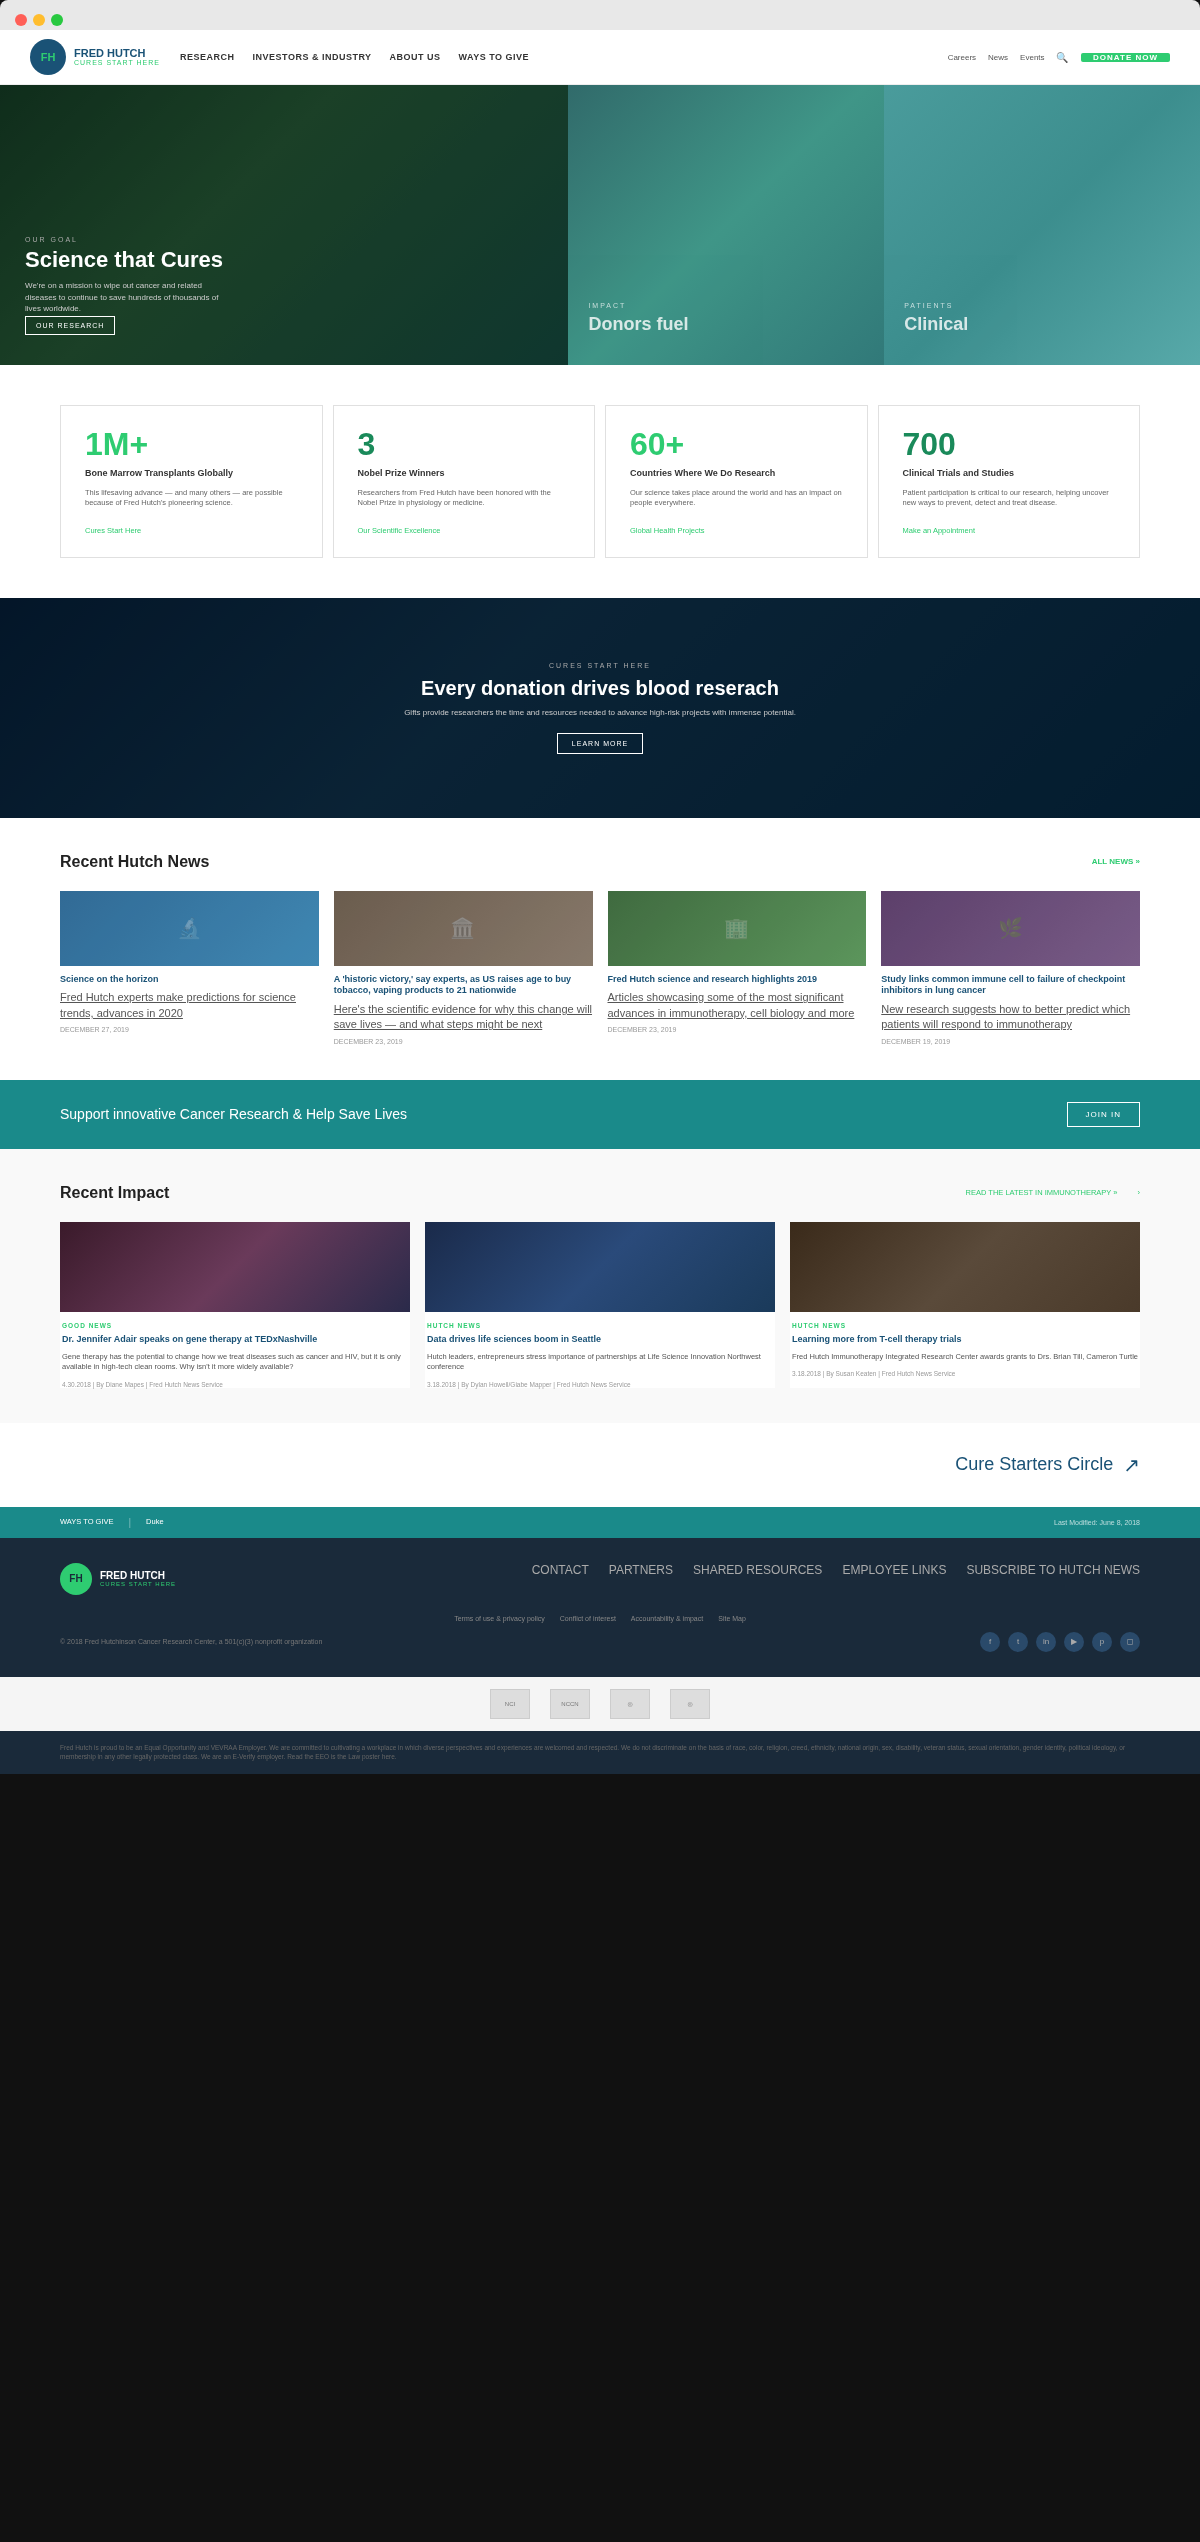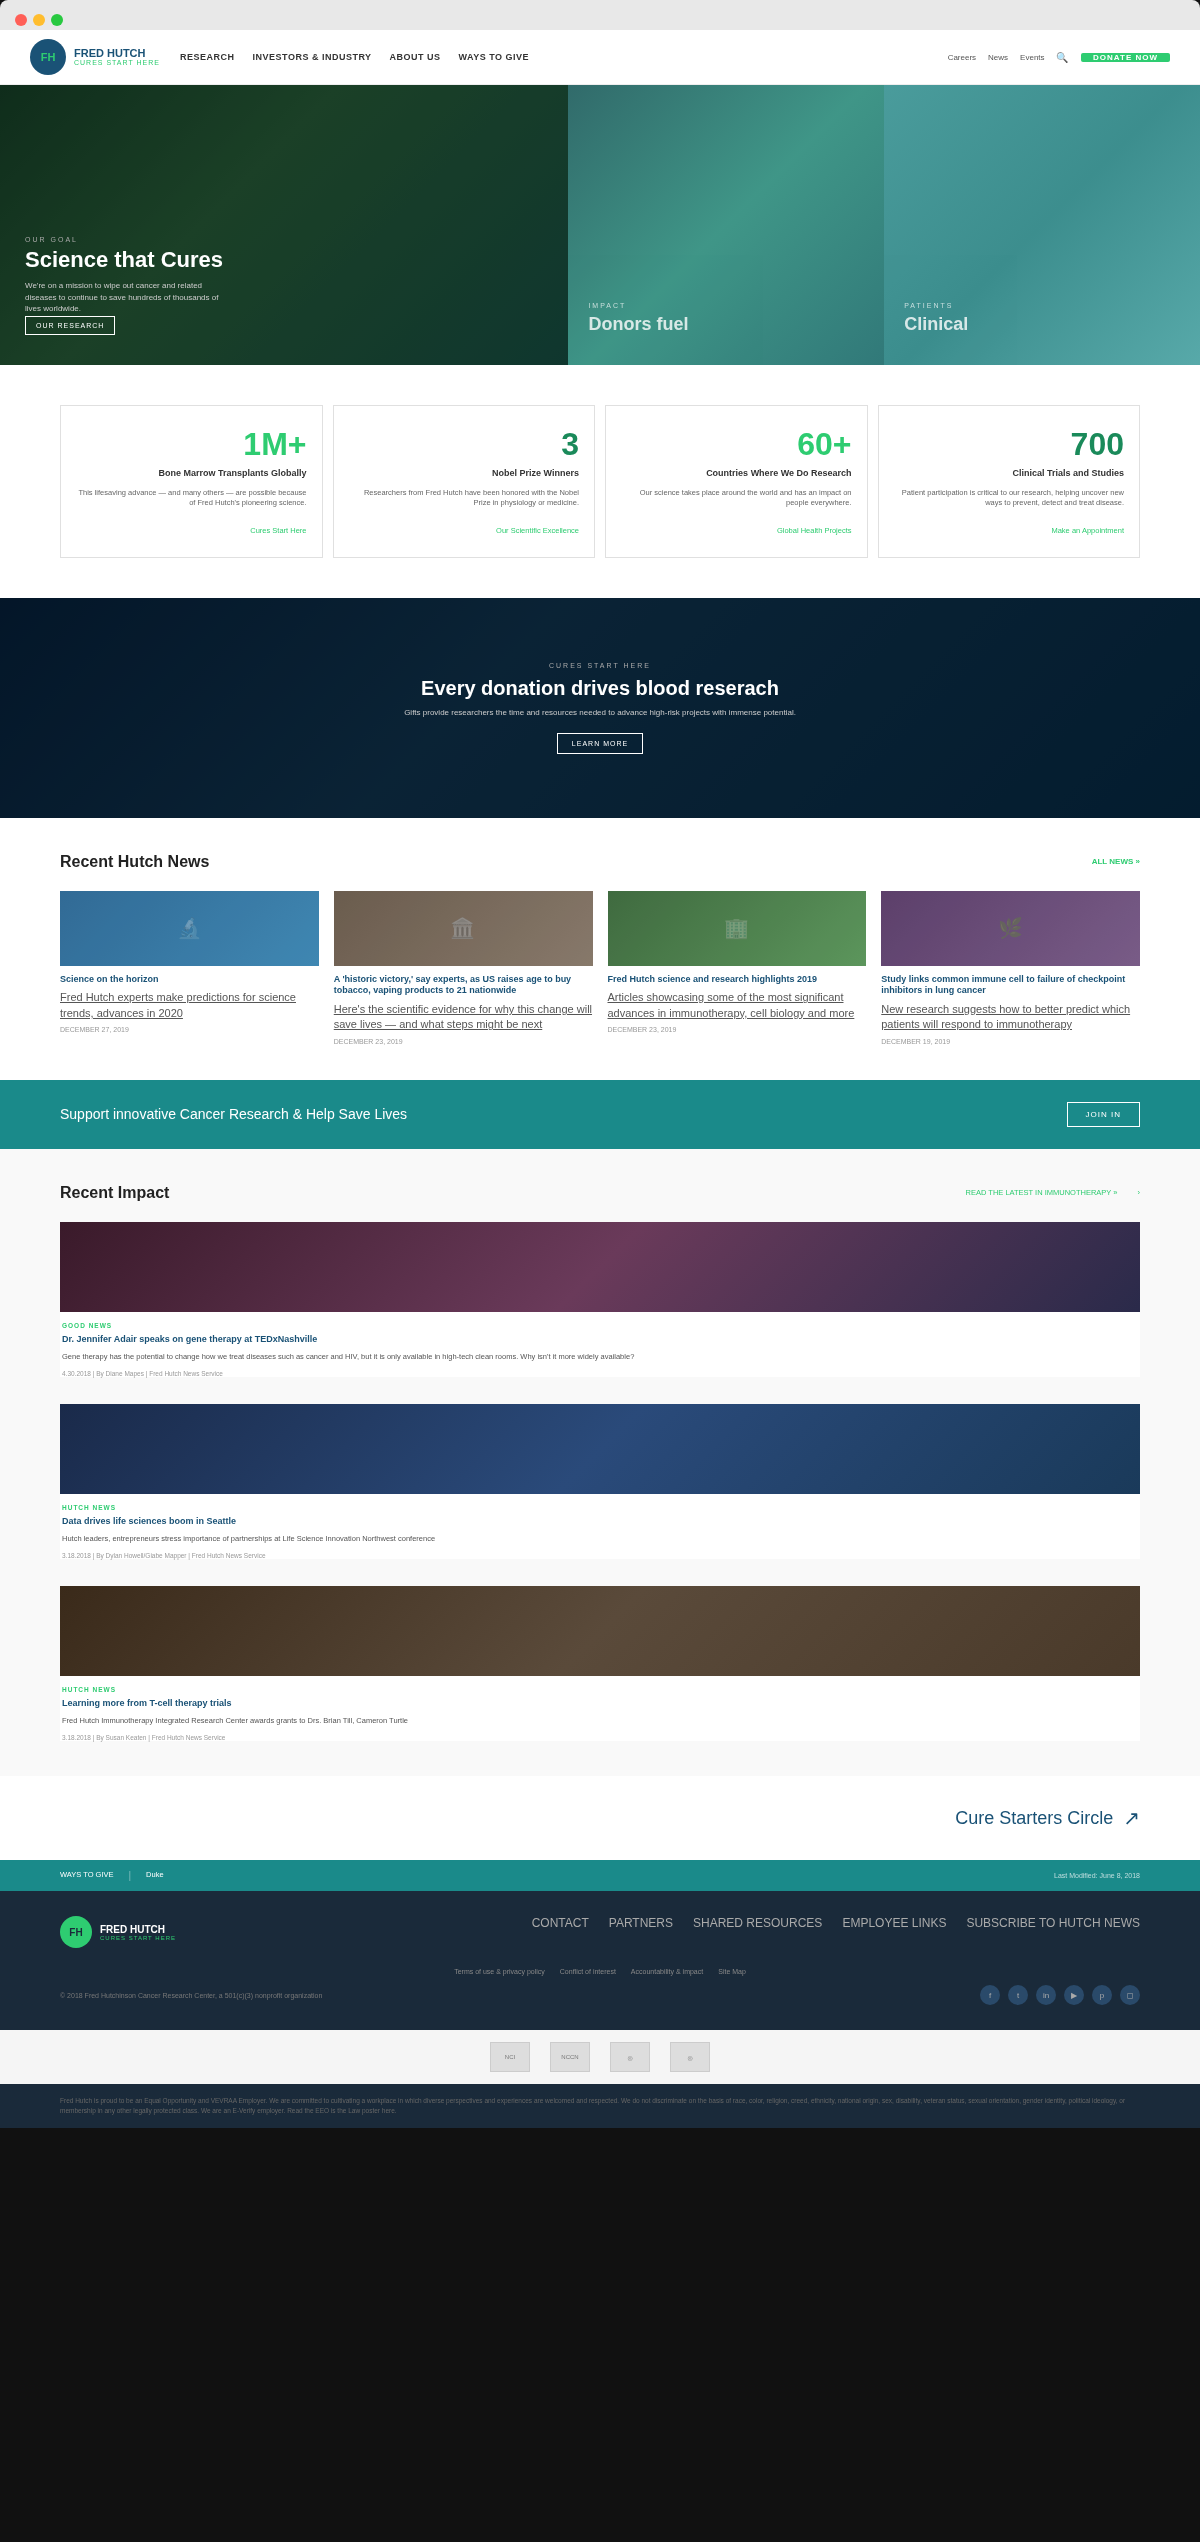--- a/index.html
+++ b/index.html
@@ -83,21 +83,21 @@
       border: 1px solid #fff; color: #fff; background: transparent;
       padding: 5px 10px; font-size: 7px; letter-spacing: 1px; cursor: pointer;
     }
     .hero-panel-content { position: absolute; bottom: 30px; left: 20px; color: #fff; }
     .hero-panel-label { font-size: 7px; letter-spacing: 2px; color: rgba(255,255,255,0.7); margin-bottom: 5px; }
     .hero-panel-title { font-size: 18px; font-weight: bold; color: rgba(255,255,255,0.8); }
 
     
     .stats { display: flex; padding: 40px 60px; gap: 10px; background: #fff; }
     .stat-card {
-      flex: 1; border: 1px solid #e0e0e0; padding: 20px 15px; text-align: right;
+      flex: 1; border: 1px solid #e0e0e0; padding: 20px 24px; text-align: left;
     }
     .stat-number { font-size: 32px; font-weight: bold; color: #2ecc71; margin-bottom: 5px; }
     .stat-number.dark { color: #1a8a5a; }
     .stat-label { font-size: 9px; font-weight: bold; color: #333; margin-bottom: 8px; line-height: 1.3; }
     .stat-desc { font-size: 7.5px; color: #666; line-height: 1.4; margin-bottom: 10px; }
     .stat-link { font-size: 7.5px; color: #2ecc71; text-decoration: none; cursor: pointer; }
 
     
     .donation-banner {
       position: relative; height: 220px;
@@ -145,21 +145,21 @@
     }
     .join-text { font-size: 14px; color: #fff; font-weight: 400; }
     .join-btn {
       border: 1px solid #fff; color: #fff; background: transparent;
       padding: 7px 18px; font-size: 8px; letter-spacing: 1px; cursor: pointer;
     }
 
     
     .recent-impact { padding: 35px 60px; background: #f9f9f9; }
     .impact-link { font-size: 7.5px; color: #2ecc71; cursor: pointer; display: flex; align-items: center; gap: 20px; }
-    .impact-grid { display: flex; gap: 27px; margin-top: 16px; flex-direction: column; }
+    .impact-grid { display: flex; gap: 15px; margin-top: 16px; }
     .impact-card { flex: 1; background: #fff; }
     .impact-img {
       width: 100%; height: 90px; margin-bottom: 10px;
     }
     .impact-img-1 { background: linear-gradient(135deg, #3a1a2a 0%, #6a3a5a 50%, #2a2a4a 100%); }
     .impact-img-2 { background: linear-gradient(135deg, #1a2a4a 0%, #2a4a7a 50%, #1a3a5a 100%); }
     .impact-img-3 { background: linear-gradient(135deg, #3a2a1a 0%, #5a4a3a 50%, #4a3a2a 100%); }
     .impact-tag { font-size: 6.5px; color: #2ecc71; font-weight: bold; letter-spacing: 1px; margin-bottom: 5px; padding: 0 2px; }
     .impact-card-title { font-size: 9px; font-weight: bold; color: #1a5276; margin-bottom: 6px; line-height: 1.3; cursor: pointer; padding: 0 2px; }
     .impact-card-desc { font-size: 7.5px; color: #555; line-height: 1.4; margin-bottom: 8px; padding: 0 2px; }

